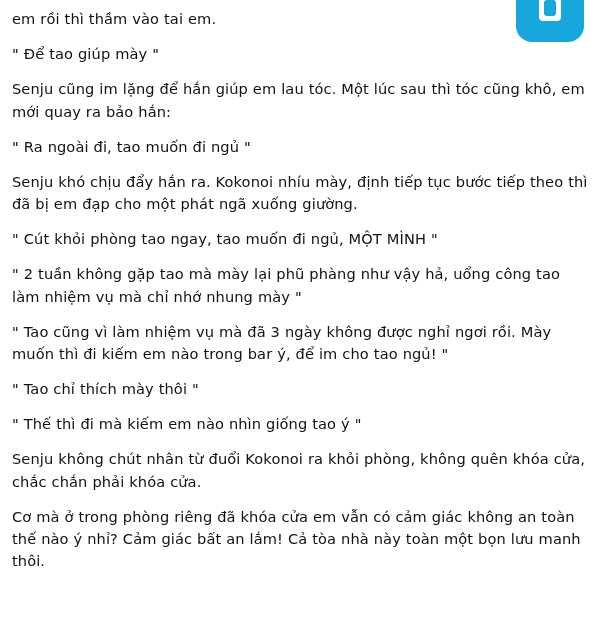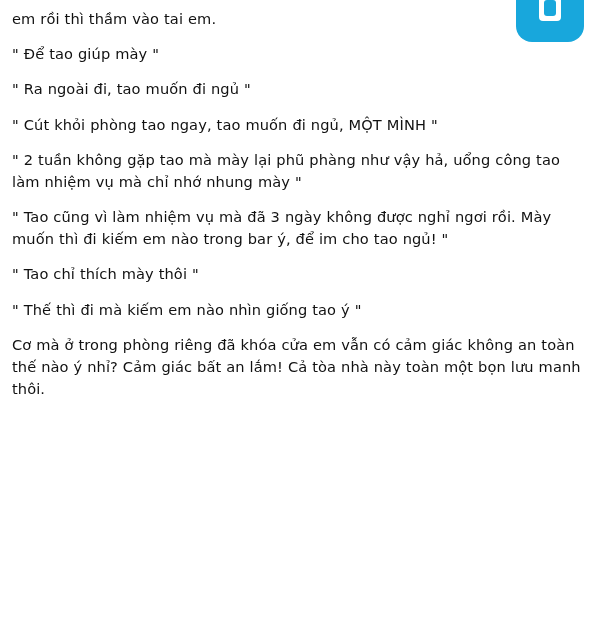--- a/index.html
+++ b/index.html
@@ -71,26 +71,29 @@
   }
 </style>
 </head>
 <body>
 
 <div class="page">
 
   <div class="content">
     <p class="line">em rồi thì thầm vào tai em.</p>
     <p class="line">" Để tao giúp mày "</p>
+    <p class="line">Senju cũng im lặng để hắn giúp em lau tóc. Một lúc sau thì tóc cũng khô, em mới quay ra bảo hắn:</p>
     <p class="line">" Ra ngoài đi, tao muốn đi ngủ "</p>
+    <p class="line">Senju khó chịu đẩy hắn ra. Kokonoi nhíu mày, định tiếp tục bước tiếp theo thì đã bị em đạp cho một phát ngã xuống giường.</p>
     <p class="line">" Cút khỏi phòng tao ngay, tao muốn đi ngủ, MỘT MÌNH "</p>
     <p class="line">" 2 tuần không gặp tao mà mày lại phũ phàng như vậy hả, uổng công tao làm nhiệm vụ mà chỉ nhớ nhung mày "</p>
     <p class="line">" Tao cũng vì làm nhiệm vụ mà đã 3 ngày không được nghỉ ngơi rồi. Mày muốn thì đi kiếm em nào trong bar ý, để im cho tao ngủ! "</p>
     <p class="line">" Tao chỉ thích mày thôi "</p>
     <p class="line">" Thế thì đi mà kiếm em nào nhìn giống tao ý "</p>
+    <p class="line">Senju không chút nhân từ đuổi Kokonoi ra khỏi phòng, không quên khóa cửa, chắc chắn phải khóa cửa.</p>
     <p class="line">Cơ mà ở trong phòng riêng đã khóa cửa em vẫn có cảm giác không an toàn thế nào ý nhỉ? Cảm giác bất an lắm! Cả tòa nhà này toàn một bọn lưu manh thôi.</p>
 
   </div>
 
   <div class="badge">
     <span class="glyph"></span>
   </div>
 
 </div>
 

